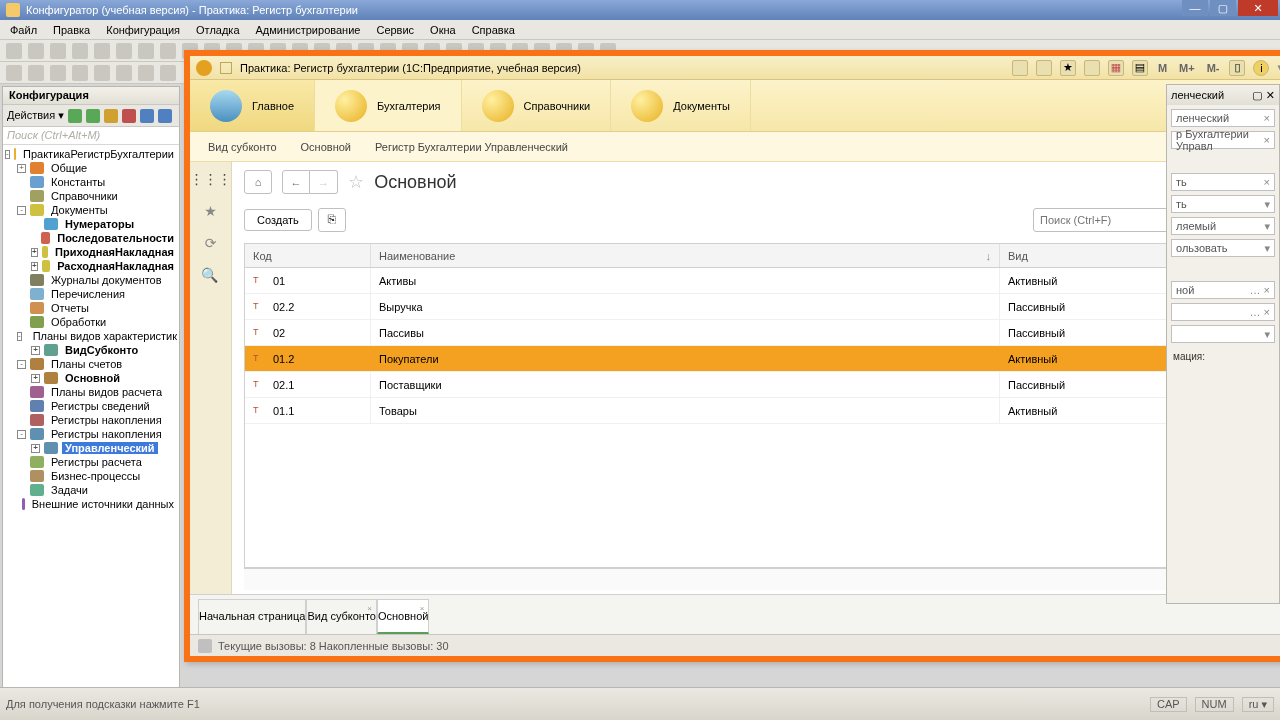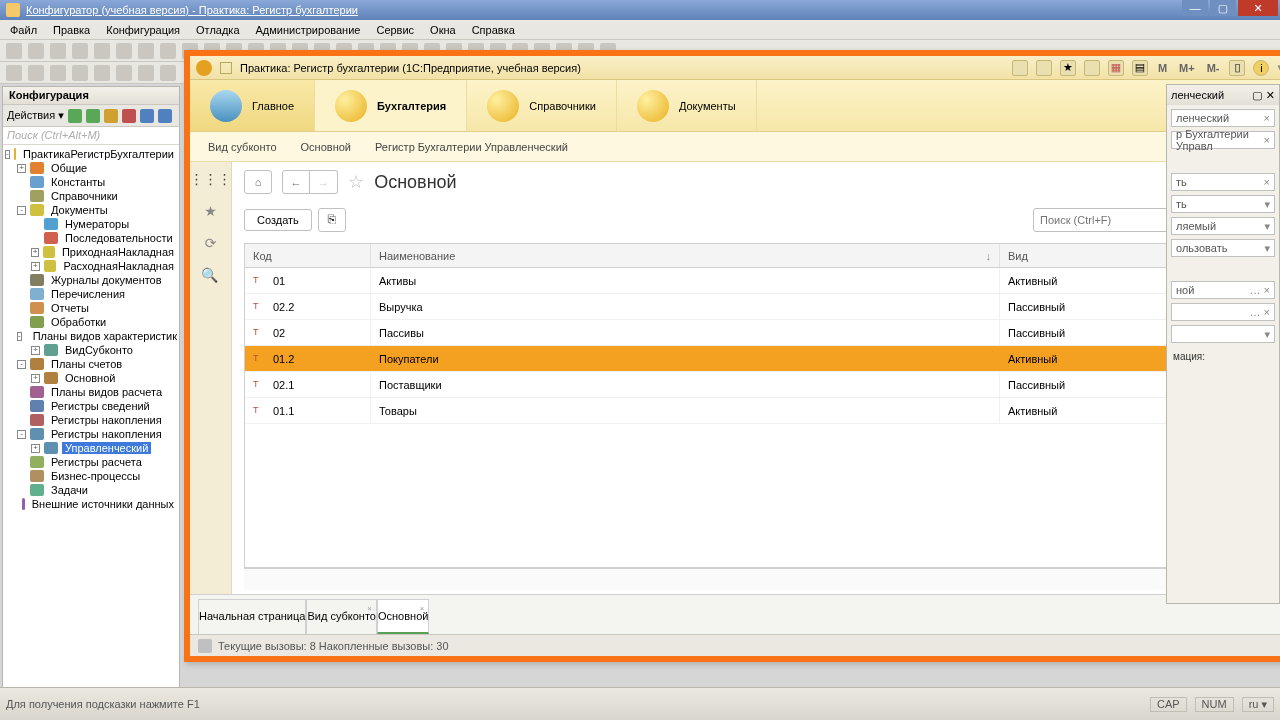--- a/index.html
+++ b/index.html
@@ -1,19 +1,19 @@
 <!DOCTYPE html>
 <html><head>
 <meta charset="utf-8">
 <style>
 * { margin: 0; padding: 0; box-sizing: border-box; font-family: Tahoma, Arial, sans-serif; font-size: 11px; }
 body { background: #d6d6d6; width: 1280px; height: 720px; position: relative; overflow: hidden; }
 
 
-.win-titlebar { height: 20px; background: linear-gradient(#8aa8d8,#5f82b8); color: #fff; display: flex; align-items: center; padding: 0 6px; font-size: 11px; position: relative; text-decoration: underline; }
+.win-titlebar { height: 20px; background: linear-gradient(#8aa8d8,#5f82b8); color: #fff; display: flex; align-items: center; padding: 0 6px; font-size: 11px; position: relative; }
 .win-titlebar .icon { width: 14px; height: 14px; background: #f5c86a; border-radius: 2px; margin-right: 6px; }
 .win-titlebar .ctrls { position: absolute; right: 2px; top: 0; display: flex; gap: 2px; }
 .win-titlebar .ctrls span { width: 26px; height: 16px; background: #6f8fc0; display: flex; align-items: center; justify-content: center; color: #fff; }
 .win-titlebar .ctrls .close { background: #c03a2a; width: 40px; }
 
 
 .menubar { height: 20px; background: #e9e7e1; display: flex; align-items: center; padding: 0 4px; gap: 4px; border-bottom: 1px solid #c9c7bf; }
 .menubar span { padding: 2px 6px; cursor: default; }
 
 
@@ -26,35 +26,35 @@
 .config-actions { height: 22px; background: #e9e7e1; border-bottom: 1px solid #c9c7bf; display: flex; align-items: center; gap: 4px; padding: 0 4px; }
 .cfg-btn { width: 14px; height: 14px; border-radius: 2px; }
 .config-search { height: 18px; border-bottom: 1px solid #d9d7cf; padding: 2px 4px; color: #b0aea6; font-style: italic; }
 .tree { overflow: auto; height: calc(100% - 60px); padding: 2px 0; }
 .tree-item { display: flex; align-items: center; padding: 1px 2px; white-space: nowrap; gap: 4px; cursor: default; }
 .tree-item .box { display: inline-block; padding: 0 3px; }
 .tree-item.selected-blue .box { background: #3d7adb; color: #fff; }
 .tree-item .exp { width: 9px; height: 9px; border: 1px solid #888; display: flex; align-items: center; justify-content: center; font-size: 8px; line-height: 1; color: #555; }
 .tree-item .exp.spacer { border: none; }
 .tree-item .ic { width: 14px; height: 12px; border-radius: 2px; }
-.ind1 { padding-left: 14px; } .ind2 { padding-left: 28px; }
+.ind1 { padding-left: 14px; } .ind2 { padding-left: 28px; font-weight: bold; }
 
 
 .ent-window { position: absolute; left: 184px; top: 50px; width: 1183px; height: 612px; background: #fff; border: 6px solid #f97316; box-shadow: 2px 2px 6px rgba(0,0,0,0.2); }
 .ent-title { height: 24px; background: linear-gradient(#f9efc8,#f2e2a6); border-bottom: 1px solid #d8c680; display: flex; align-items: center; padding: 0 6px; gap: 8px; }
 .ent-title .e-icon { width: 16px; height: 16px; background: #e4a020; border-radius: 8px; }
 .ent-title .dd { width: 12px; height: 12px; border: 1px solid #b8a860; }
 .ent-title .spacer { flex: 1; }
 .ent-title .tbtn { width: 16px; height: 16px; background: #e9dfb0; border: 1px solid #c8b878; border-radius: 2px; display: flex; align-items: center; justify-content: center; }
 .ent-title .mtxt { font-weight: bold; color: #666; padding: 0 2px; }
 
 .ent-nav { height: 52px; background: linear-gradient(#fdf3ca,#f6e7a8); border-bottom: 1px solid #e0d090; display: flex; }
 .nav-item { display: flex; align-items: center; padding: 0 20px; gap: 10px; border-right: 1px solid #ecdda0; cursor: pointer; }
 .nav-item.first { background: linear-gradient(#f9e9a8,#f0d880); }
-.nav-item.active { background: #fdf3ca; font-weight: bold; }
+.nav-item.active { background: #fdf3ca; }
 .nav-ic { width: 32px; height: 32px; border-radius: 16px; }
 .nav-ic.home { background: linear-gradient(#a8d8f0,#4a90c0); }
 .nav-ic.gold { background: radial-gradient(circle at 30% 30%, #fff0a0, #e8b020); }
 
 .ent-crumbs { height: 30px; background: #fef8e0; border-bottom: 1px solid #eaddaa; display: flex; align-items: center; padding: 0 18px; gap: 24px; color: #444; }
 .ent-crumbs span { cursor: pointer; }
 
 .ent-body { display: flex; height: calc(100% - 24px - 52px - 30px - 40px - 22px); }
 .ent-side { width: 42px; background: #f3edd6; border-right: 1px solid #e0d8b8; display: flex; flex-direction: column; align-items: center; padding-top: 8px; gap: 14px; }
 .ent-side .sic { width: 18px; height: 18px; display: flex; align-items: center; justify-content: center; color: #888; font-size: 14px; }

